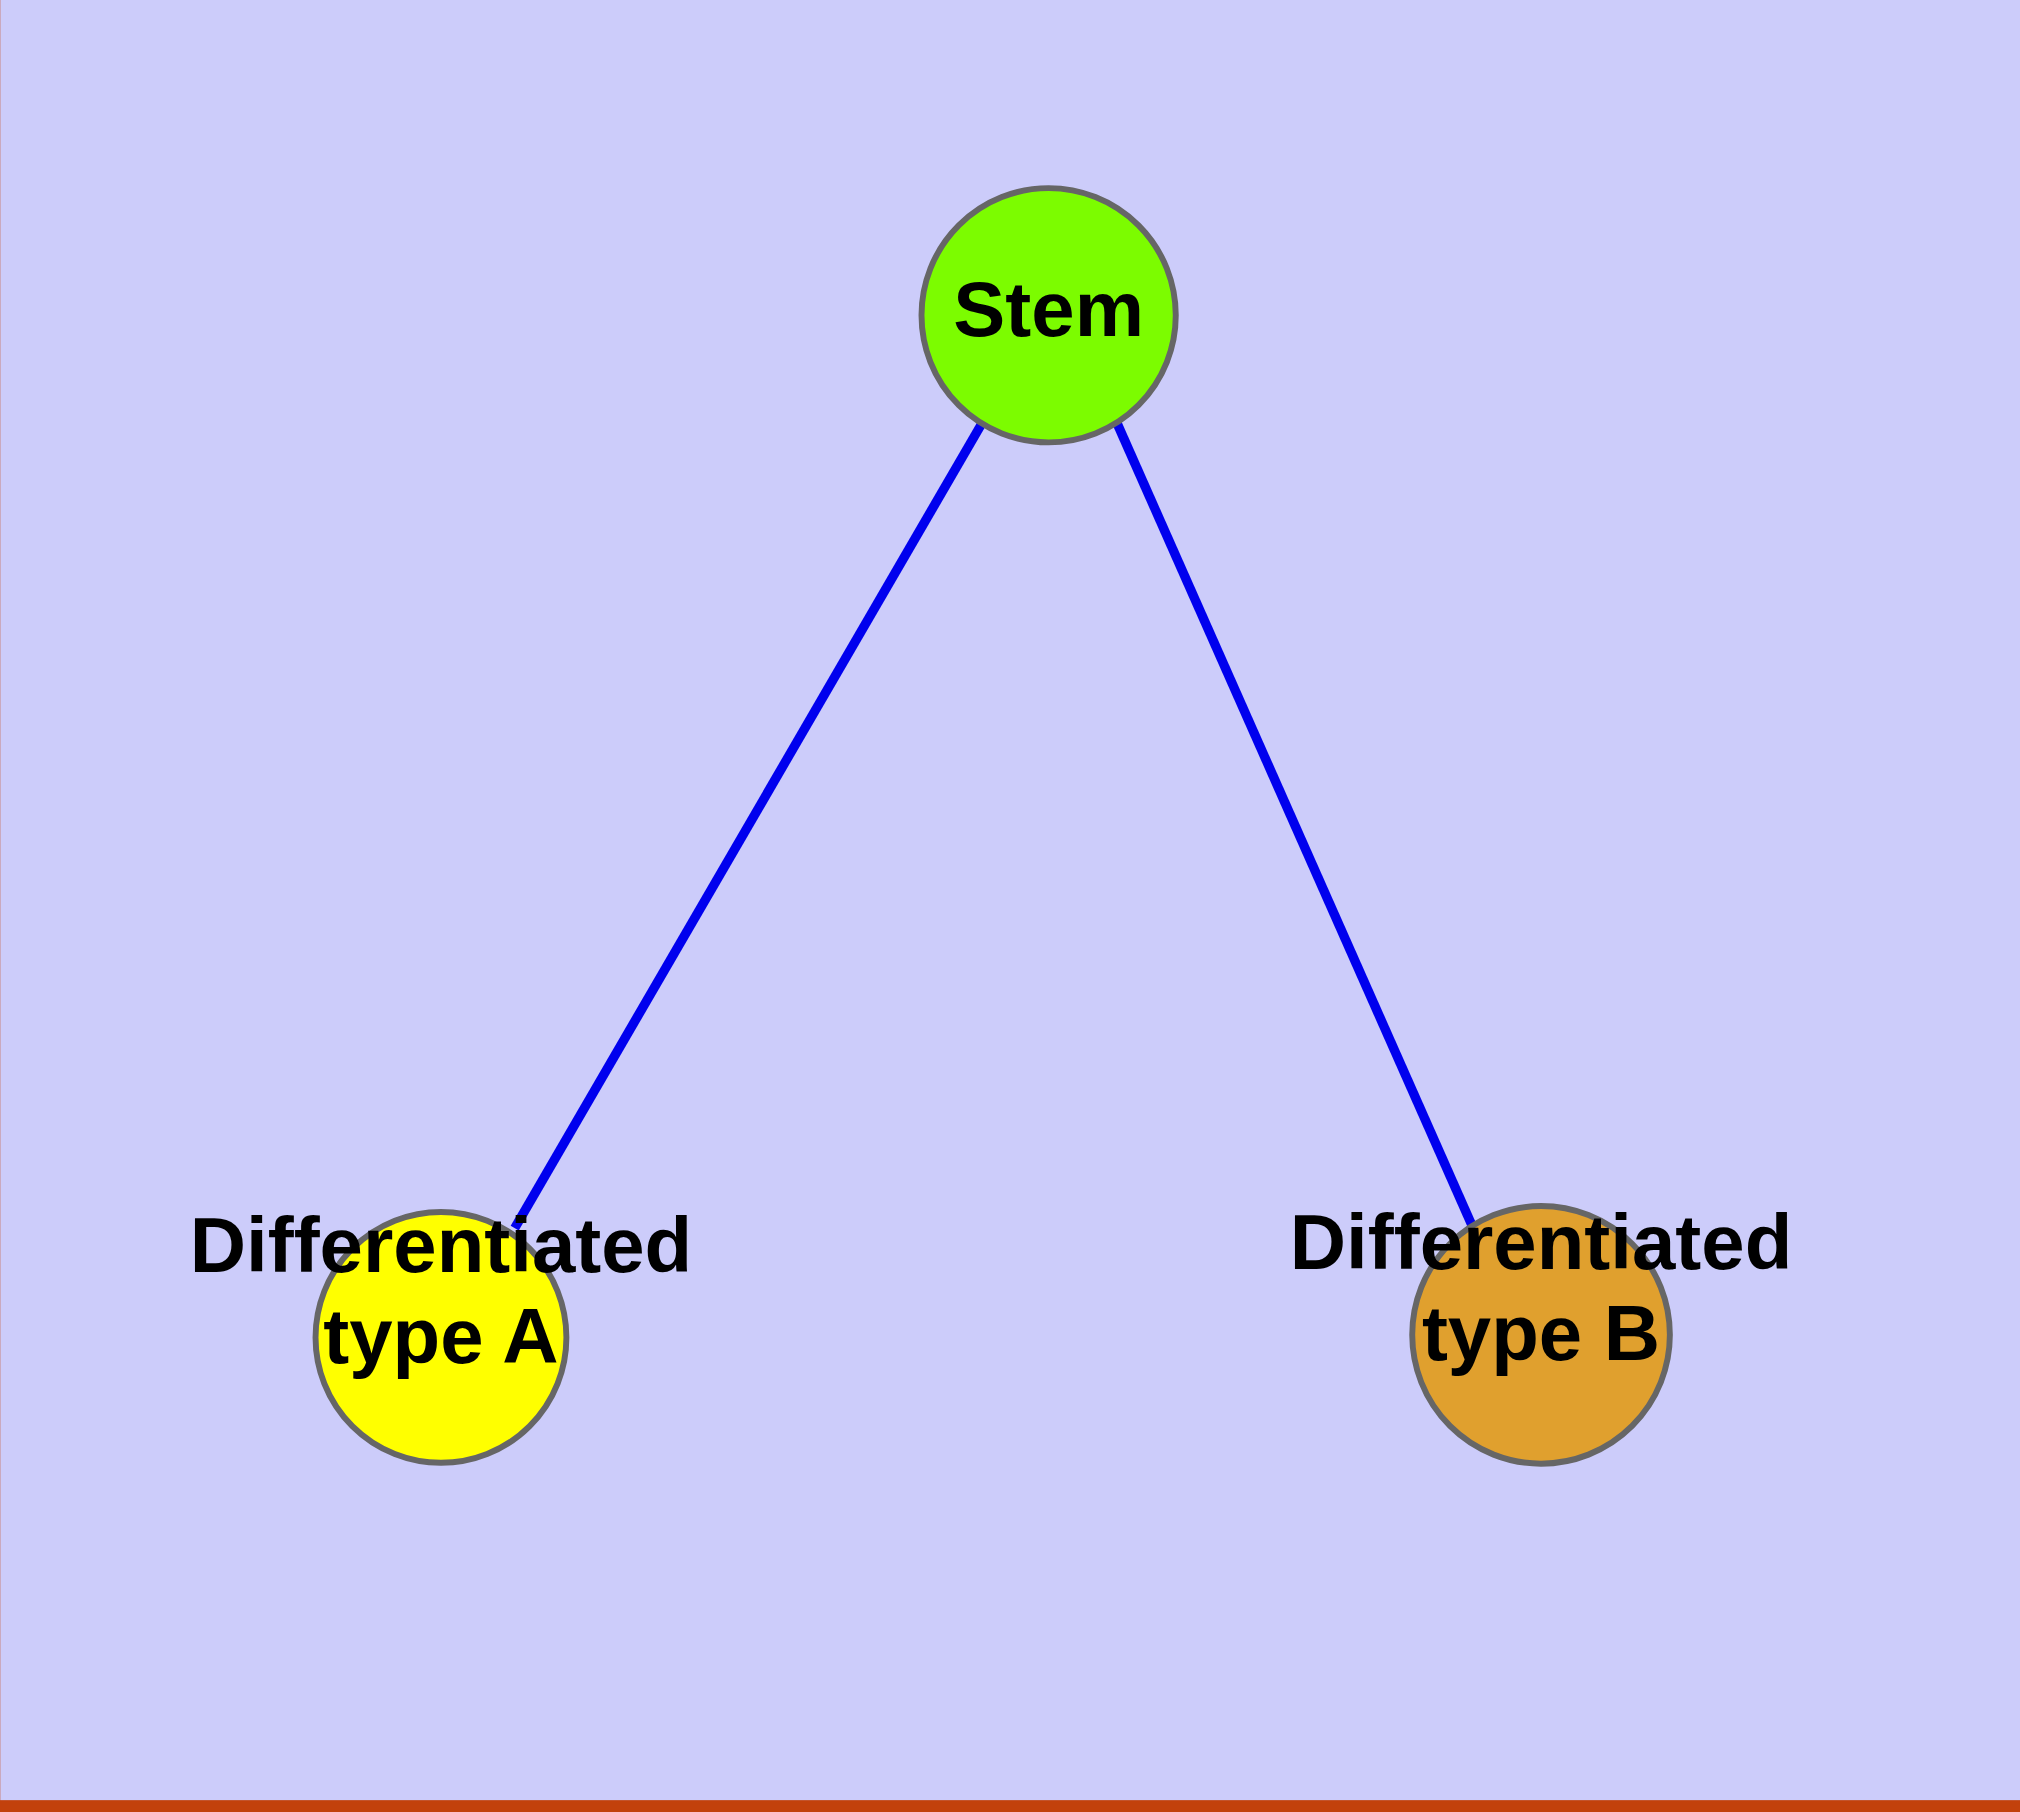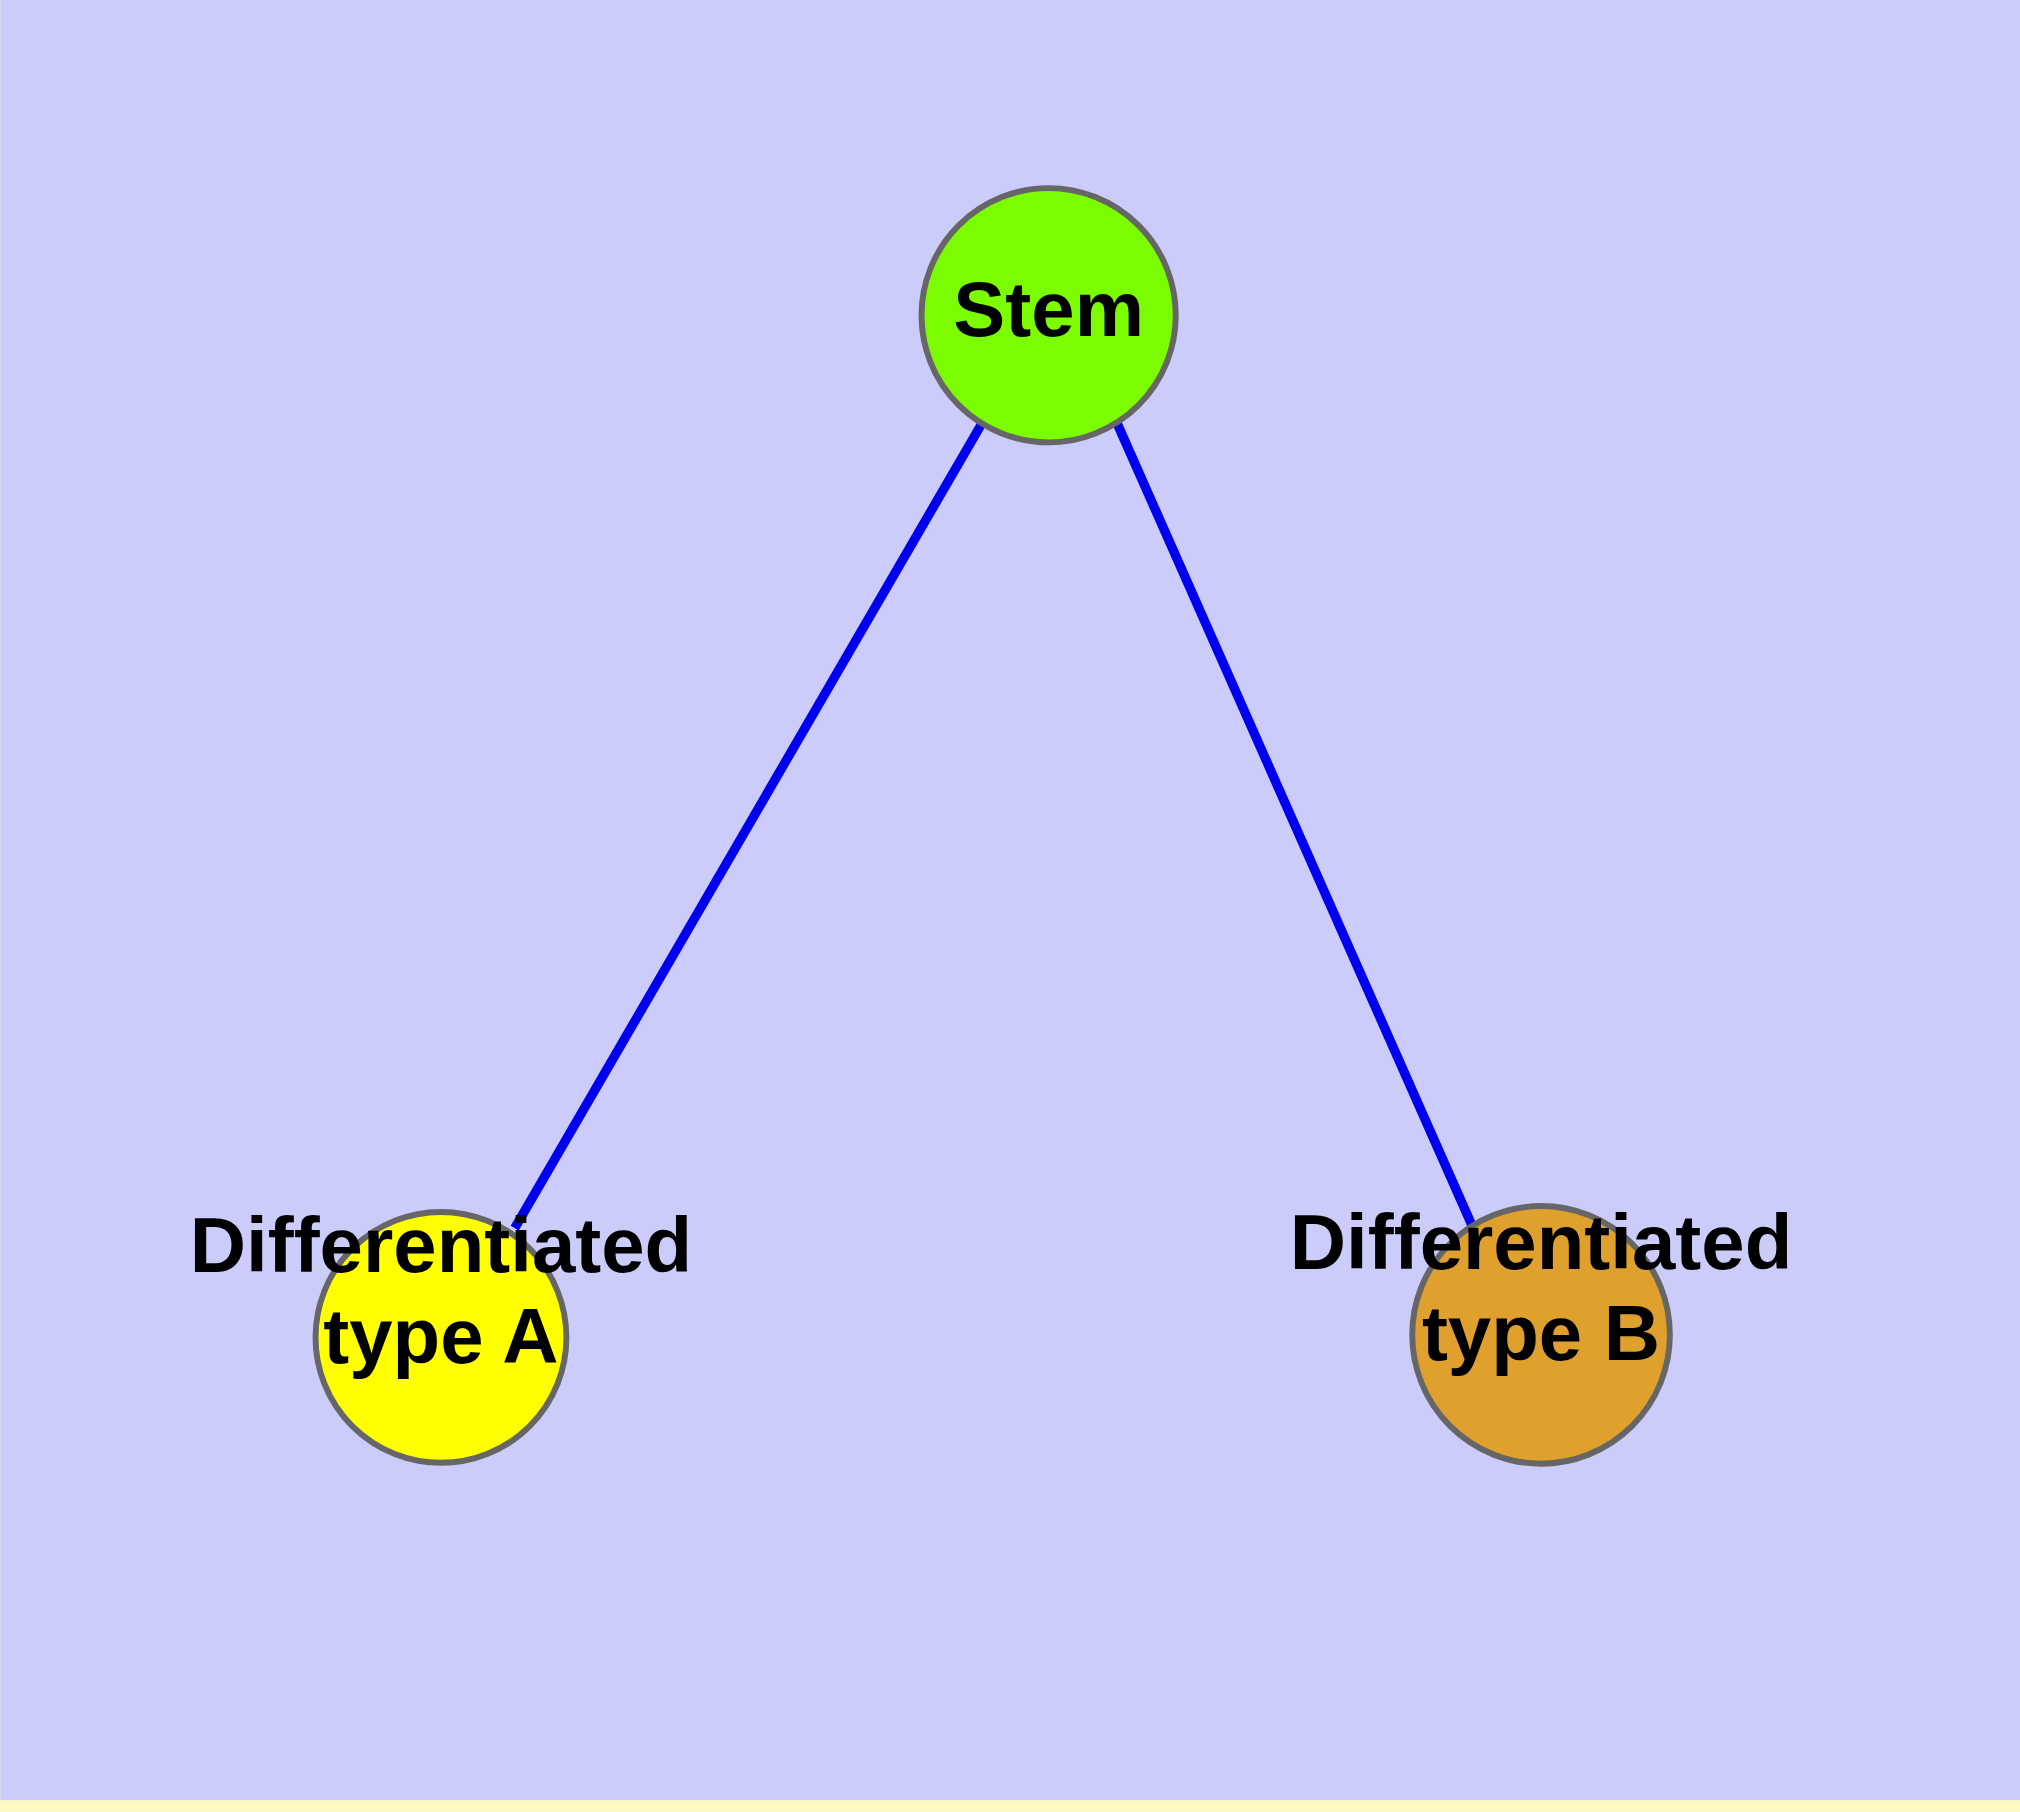--- a/index.html
+++ b/index.html
@@ -30,21 +30,21 @@
     font-family: "Liberation Sans", sans-serif;
     font-weight: bold;
     fill: #000000;
     text-anchor: middle;
     dominant-baseline: middle;
   }
 </style>
 </head>
 <body>
 
-<div id="canvas" style="width: 2021px; height: 1812px; background: #fef9c3;">
+<div id="canvas" style="width: 2021px; height: 1812px; background: #c2410c;">
   <svg id="graph-svg" viewBox="0 0 2384 2138" xmlns="http://www.w3.org/2000/svg" style="width: 2021px; height: 1812px;">
 
     <rect id="bg-rect" x="0" y="0" width="2384" height="2124" fill="#CCCCFA"></rect>
 
     <g>
       <line id="edge-0" x1="1158" y1="500" x2="607" y2="1449" stroke="#0000EE" stroke-width="11" stroke-linecap="butt"></line>
       <line id="edge-1" x1="1318" y1="500" x2="1737" y2="1447" stroke="#0000EE" stroke-width="11" stroke-linecap="butt"></line>
     </g>
 
     <g>

